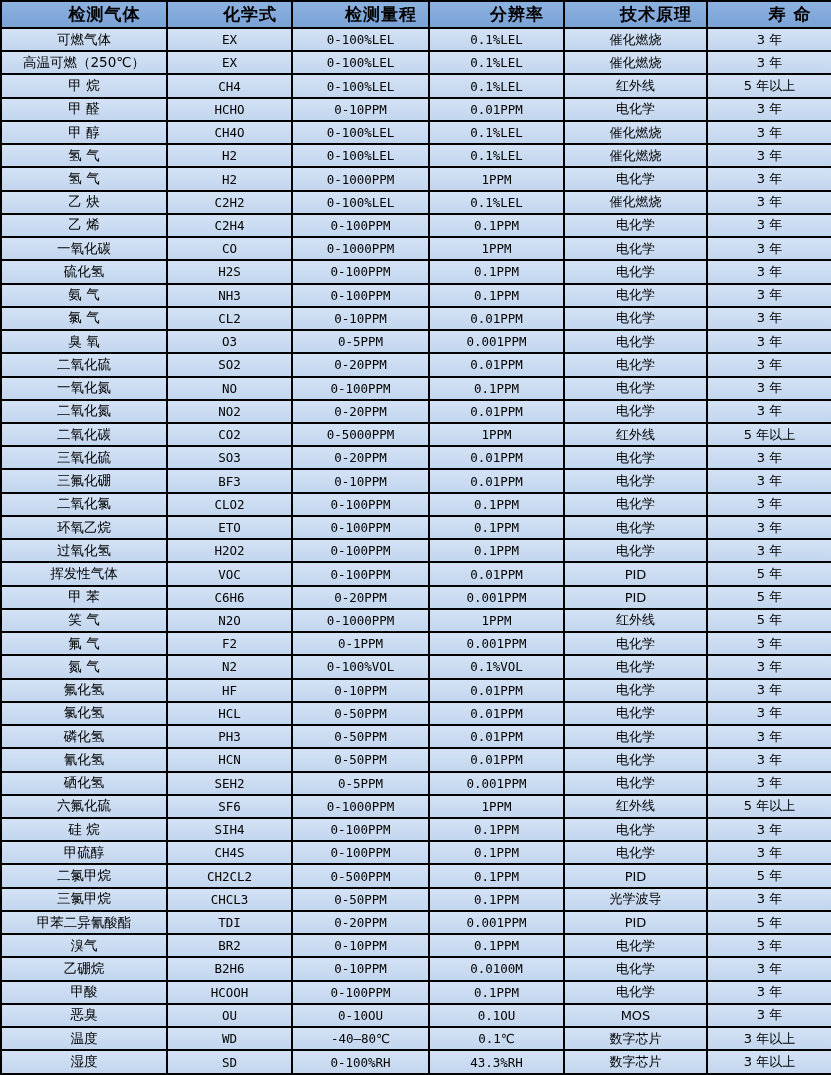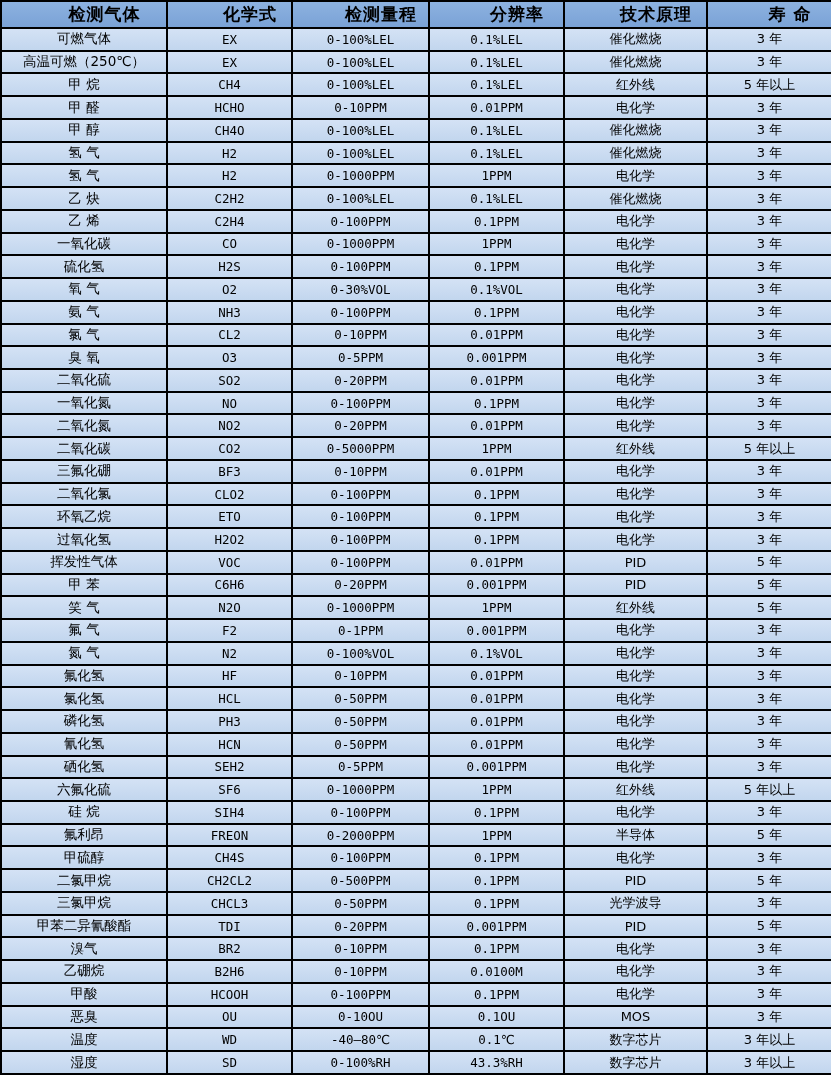--- a/index.html
+++ b/index.html
@@ -164,28 +164,20 @@
         </tr>
         <tr>
           <td class="cell-gas">硫化氢</td>
           <td class="cell-ascii">H2S</td>
           <td class="cell-ascii">0-100PPM</td>
           <td class="cell-ascii">0.1PPM</td>
           <td class="">电化学</td>
           <td class="">3 年</td>
         </tr>
         <tr>
-          <td class="cell-gas">氧 气</td>
-          <td class="cell-ascii">O2</td>
-          <td class="cell-ascii">0-30%VOL</td>
-          <td class="cell-ascii">0.1%VOL</td>
-          <td class="">电化学</td>
-          <td class="">3 年</td>
-        </tr>
-        <tr>
           <td class="cell-gas">氨 气</td>
           <td class="cell-ascii">NH3</td>
           <td class="cell-ascii">0-100PPM</td>
           <td class="cell-ascii">0.1PPM</td>
           <td class="">电化学</td>
           <td class="">3 年</td>
         </tr>
         <tr>
           <td class="cell-gas">氯 气</td>
           <td class="cell-ascii">CL2</td>
@@ -228,20 +220,28 @@
         </tr>
         <tr>
           <td class="cell-gas">二氧化碳</td>
           <td class="cell-ascii">CO2</td>
           <td class="cell-ascii">0-5000PPM</td>
           <td class="cell-ascii">1PPM</td>
           <td class="">红外线</td>
           <td class="">5 年以上</td>
         </tr>
         <tr>
+          <td class="cell-gas">三氧化硫</td>
+          <td class="cell-ascii">SO3</td>
+          <td class="cell-ascii">0-20PPM</td>
+          <td class="cell-ascii">0.01PPM</td>
+          <td class="">电化学</td>
+          <td class="">3 年</td>
+        </tr>
+        <tr>
           <td class="cell-gas">三氟化硼</td>
           <td class="cell-ascii">BF3</td>
           <td class="cell-ascii">0-10PPM</td>
           <td class="cell-ascii">0.01PPM</td>
           <td class="">电化学</td>
           <td class="">3 年</td>
         </tr>
         <tr>
           <td class="cell-gas">二氧化氯</td>
           <td class="cell-ascii">CLO2</td>
@@ -356,28 +356,20 @@
         </tr>
         <tr>
           <td class="cell-gas">硅 烷</td>
           <td class="cell-ascii">SIH4</td>
           <td class="cell-ascii">0-100PPM</td>
           <td class="cell-ascii">0.1PPM</td>
           <td class="">电化学</td>
           <td class="">3 年</td>
         </tr>
         <tr>
-          <td class="cell-gas">氟利昂</td>
-          <td class="cell-ascii">FREON</td>
-          <td class="cell-ascii">0-2000PPM</td>
-          <td class="cell-ascii">1PPM</td>
-          <td class="">半导体</td>
-          <td class="">5 年</td>
-        </tr>
-        <tr>
           <td class="cell-gas">甲硫醇</td>
           <td class="cell-ascii">CH4S</td>
           <td class="cell-ascii">0-100PPM</td>
           <td class="cell-ascii">0.1PPM</td>
           <td class="">电化学</td>
           <td class="">3 年</td>
         </tr>
         <tr>
           <td class="cell-gas">二氯甲烷</td>
           <td class="cell-ascii">CH2CL2</td>

